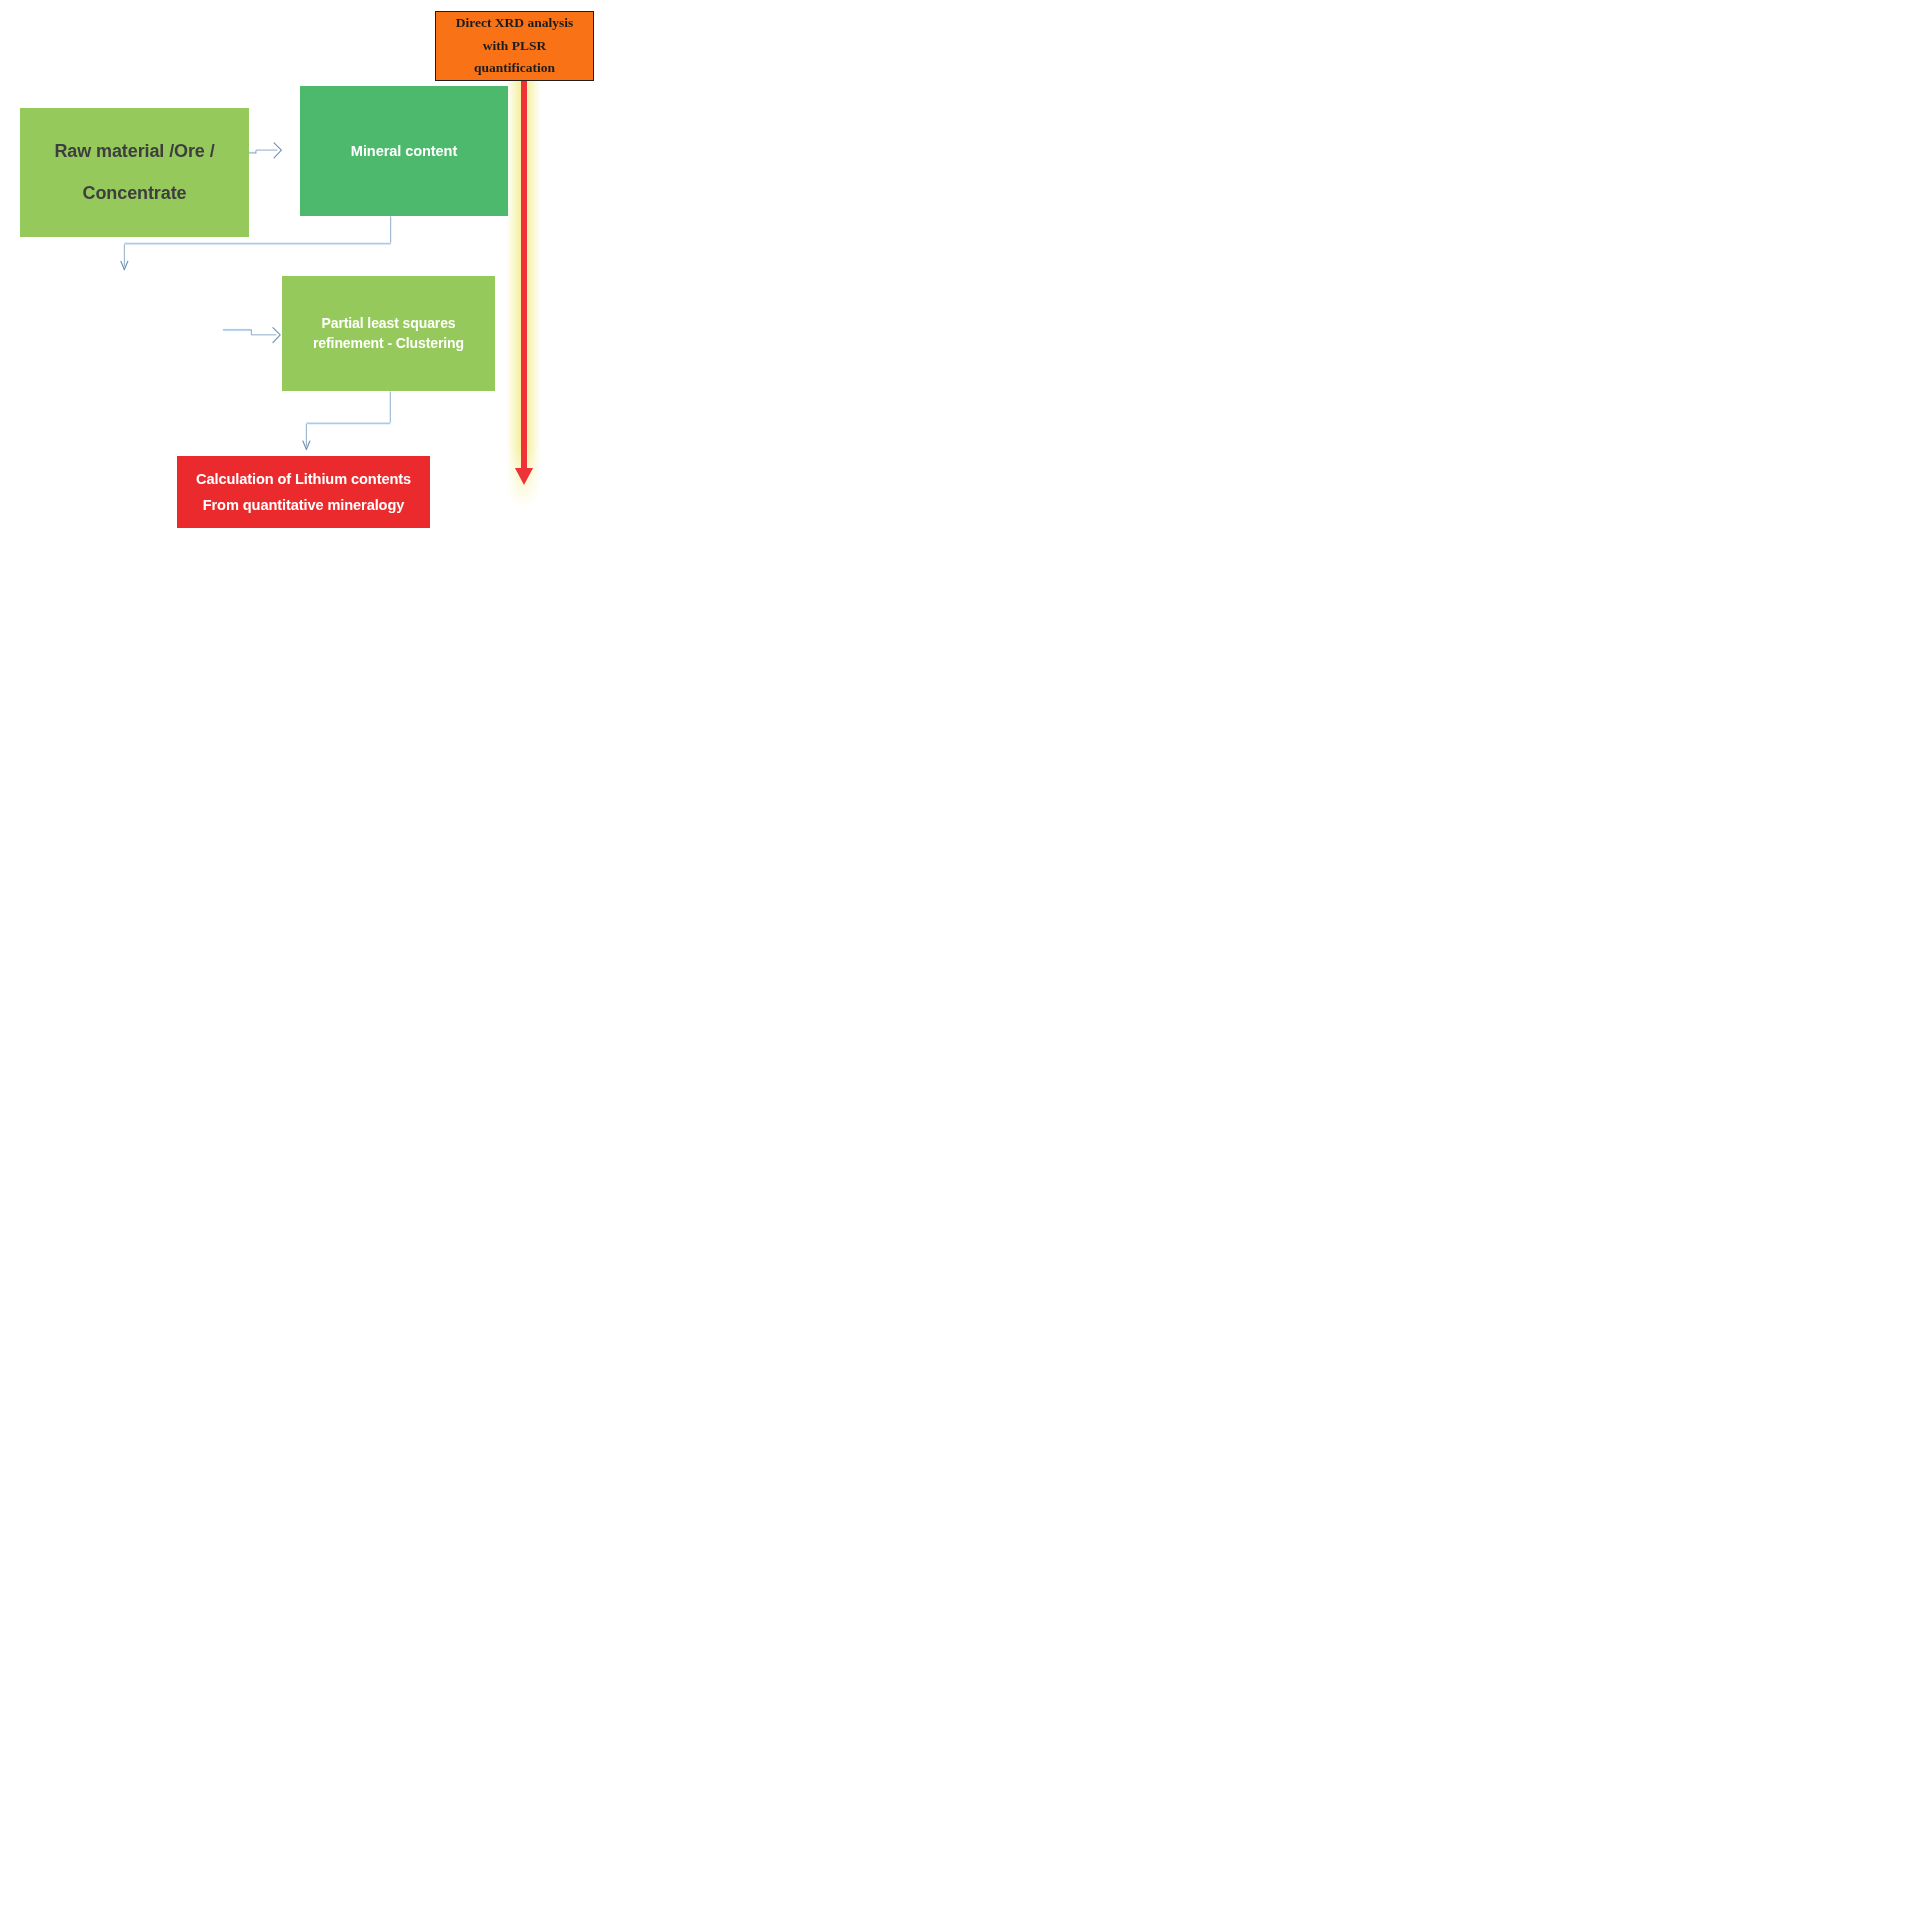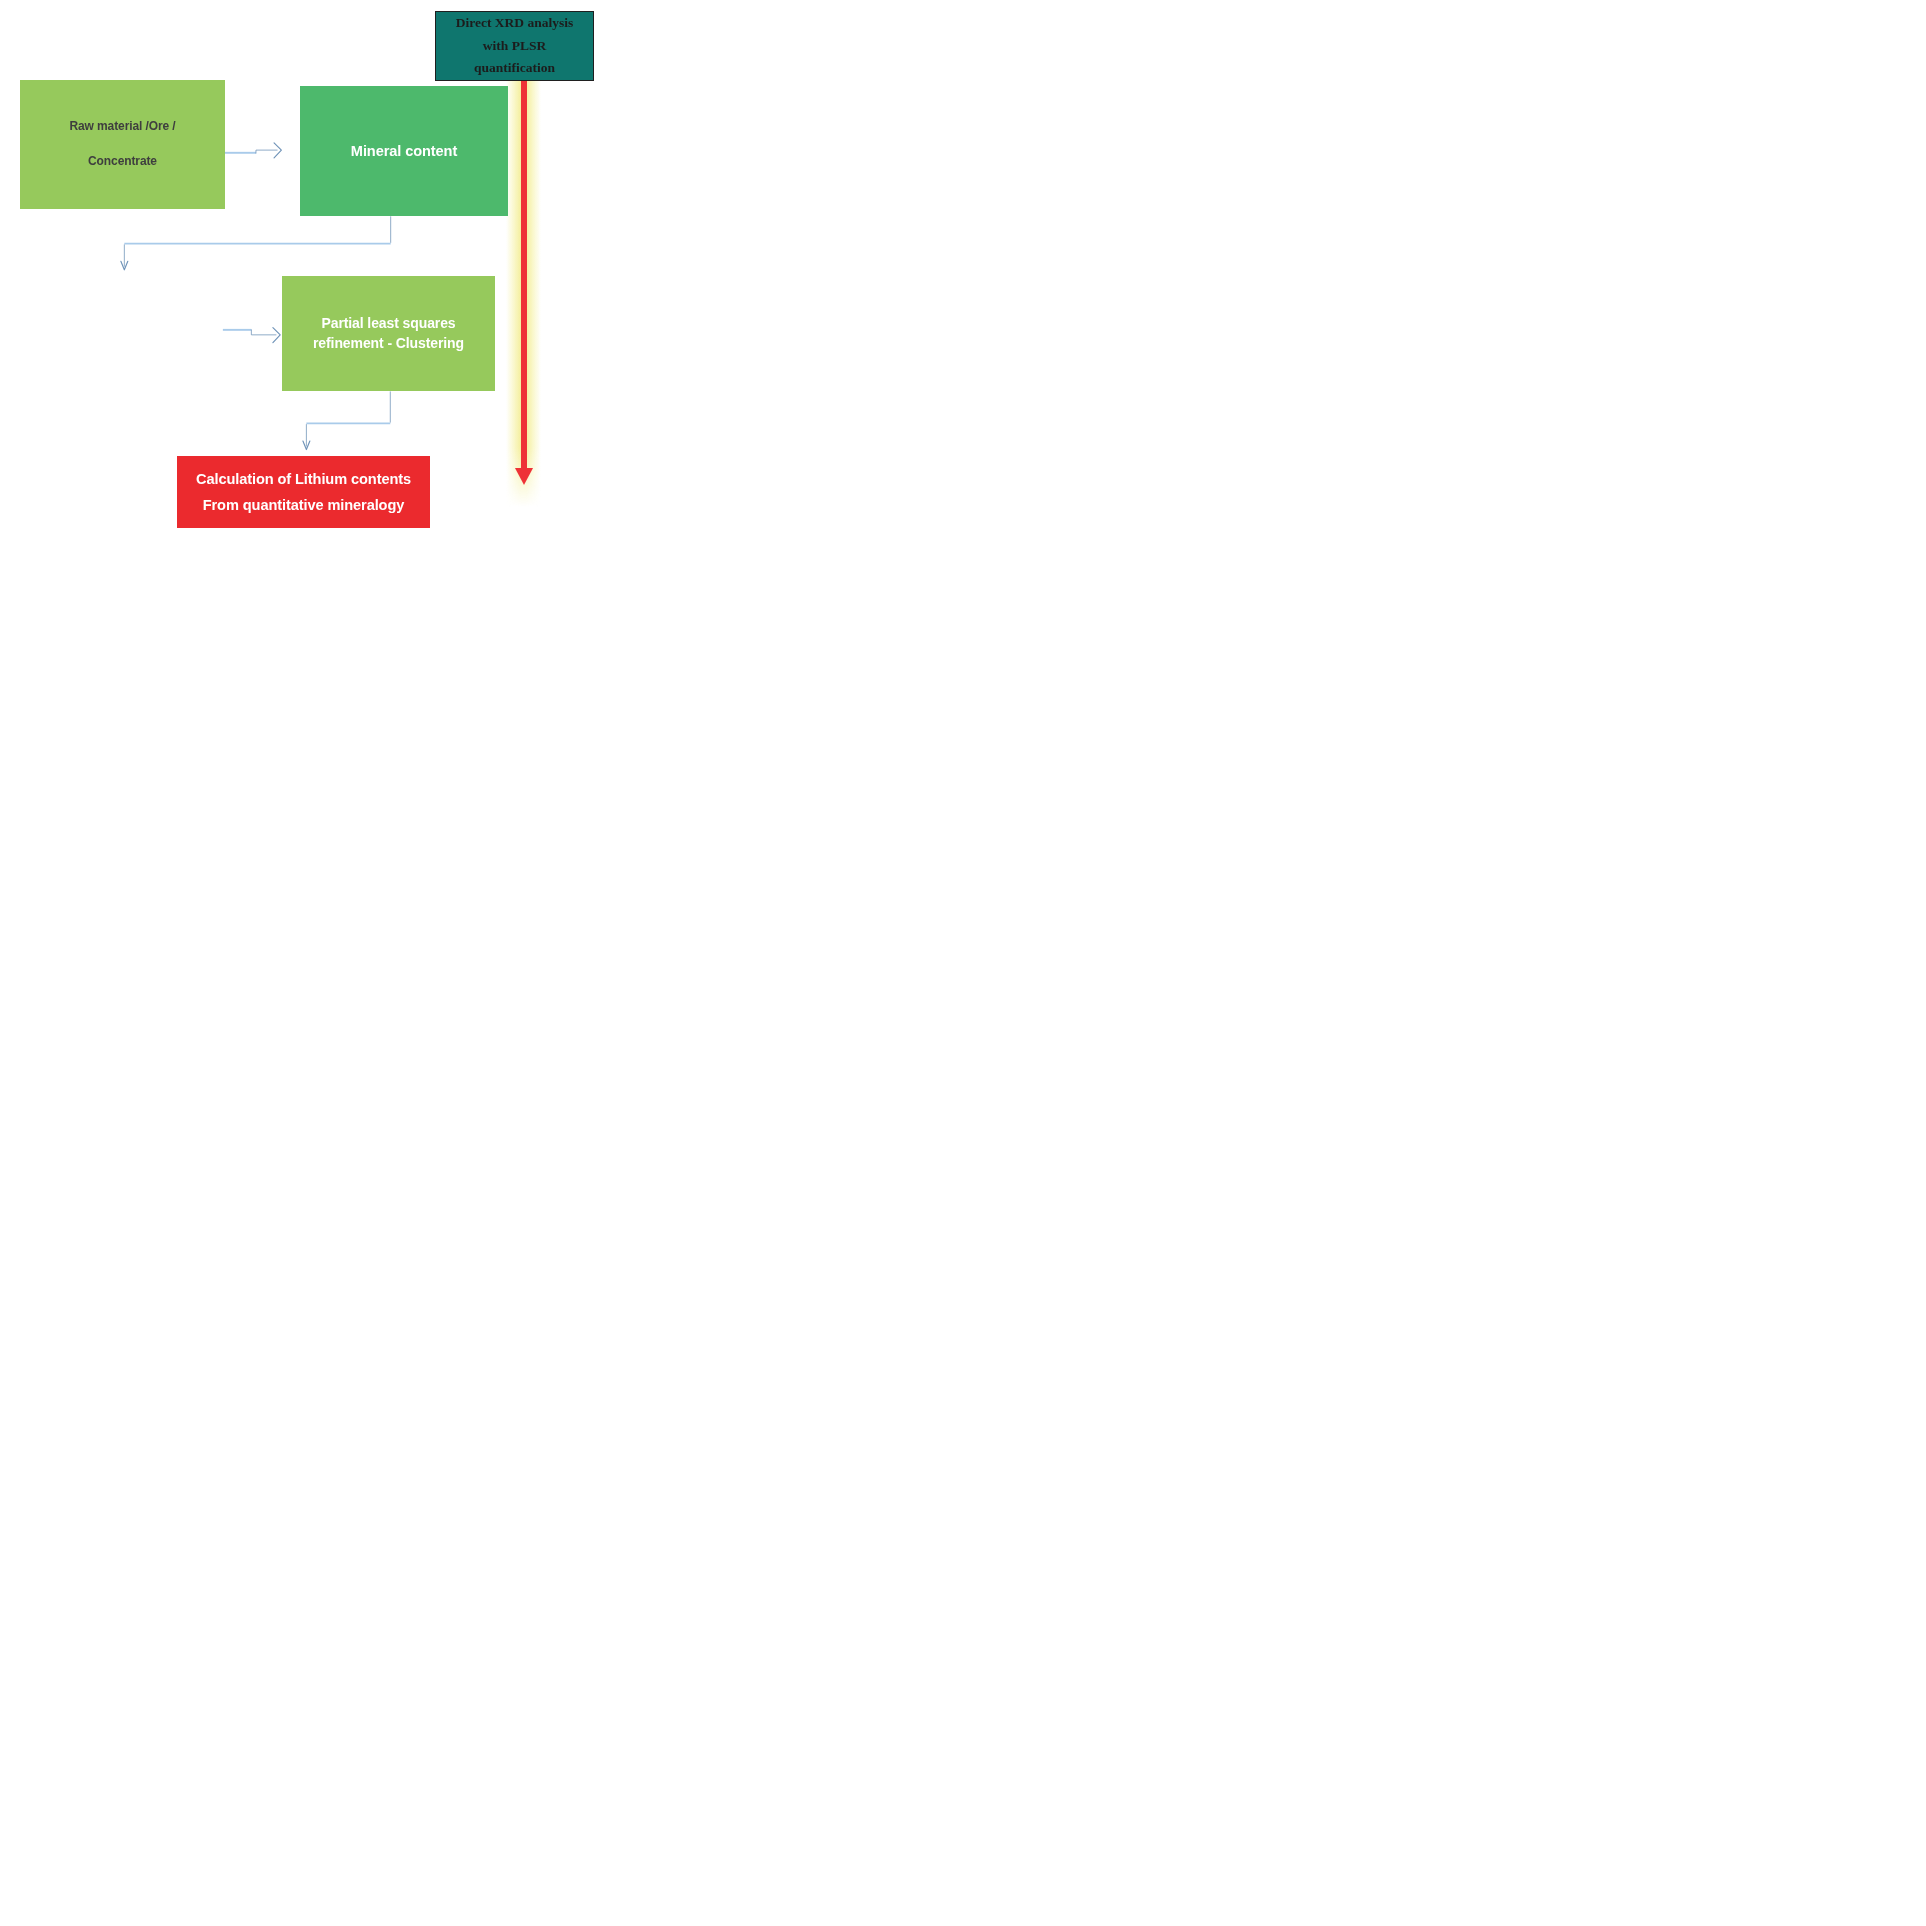--- a/index.html
+++ b/index.html
@@ -16,24 +16,24 @@
     display:flex;flex-direction:column;
     align-items:center;justify-content:center;
     text-align:center;
     font-weight:bold;
     letter-spacing:-0.1px;
   }
   .node .line{display:block;}
 
   
   .box-raw{
-    left:20px;top:80px;width:205px;height:129px;
+    left:20px;top:108px;width:229px;height:129px;
     background:var(--green-light);
     color:var(--text-dark);
-    font-size:12px;line-height:1.15;
+    font-size:18px;line-height:1.15;
   }
   .box-raw .line + .line{margin-top:21px;}
 
   .box-mineral{
     left:300px;top:86px;width:208px;height:130px;
     background:var(--green-medium);
     color:#ffffff;font-size:14.6px;
   }
 
   .box-quant{
@@ -55,21 +55,21 @@
     color:#ffffff;font-size:14.6px;line-height:1.1;
   }
   .box-calc .line + .line{margin-top:10px;}
 
   
   .legend{
     position:absolute;
     left:435px;top:10.8px;width:159px;height:70px;
     box-sizing:border-box;
     border:1.2px solid var(--border-black);
-    background:#0f766e;
+    background:#f97316;
     display:flex;flex-direction:column;
     align-items:center;justify-content:center;
     text-align:center;
     font-family:"Liberation Serif", serif;
     font-weight:bold;
     color:#1c1c1c;
     font-size:13.5px;line-height:1.66;
   }
 
   

